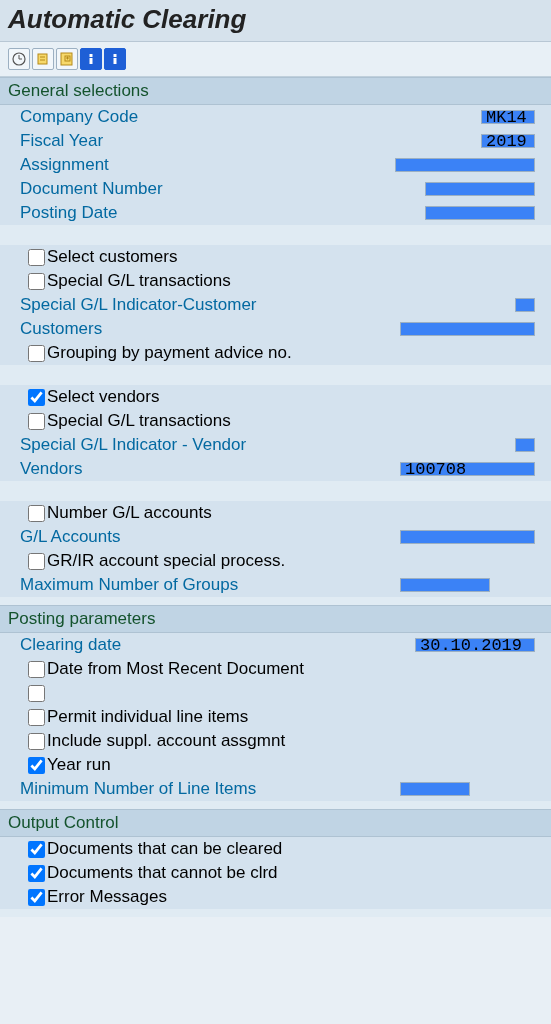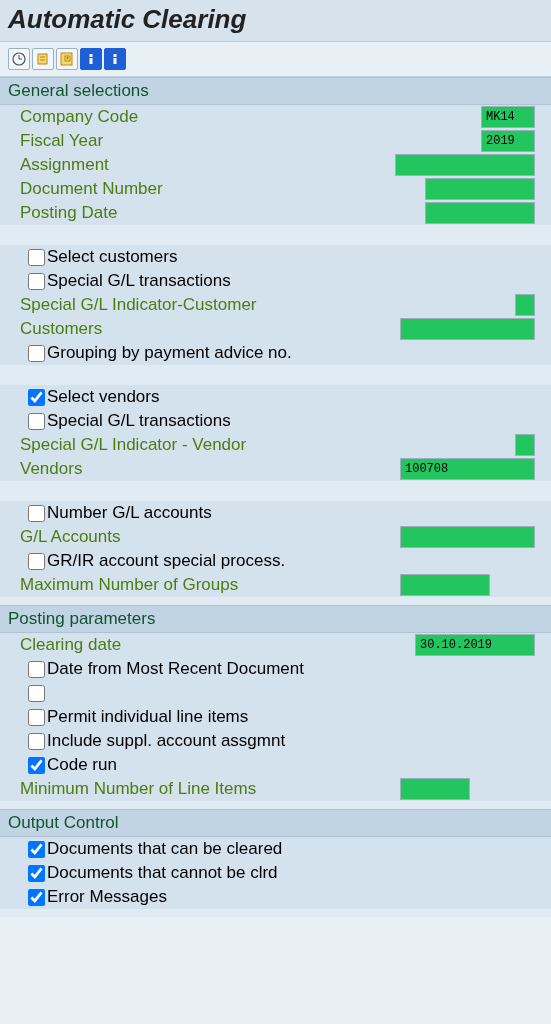--- a/index.html
+++ b/index.html
@@ -61,40 +61,40 @@
     align-items: center;
     background: #e0ebf3;
     padding: 1px 8px 1px 20px;
     min-height: 24px;
   }
   .row.alt {
     background: #d4e2ee;
   }
   .row .label {
     flex: 0 0 300px;
-    color: #4d7c0f;
+    color: #0369a1;
   }
   .row.cbrow { padding-left: 28px; }
   .row.cbrow .label-only { display:flex; align-items:center;}
   .row.cbrow input[type=checkbox]{width:17px;height:17px;margin:0 2px 0 0;}
   .row .input-area {
     flex: 1;
     display: flex;
     justify-content: flex-end;
     align-items: center;
     padding-right: 8px;
     gap:4px;
   }
   input.txt {
     font-family: "Courier New", monospace;
-    font-size: 12px;
+    font-size: 17px;
     border: 1px solid #9cb0c2;
-    background: #22c55e;
+    background: #3b82f6;
     padding: 0 4px;
-    height: 22px;
+    height: 14px;
   }
   input.txt.w-sm { width: 54px; }
   input.txt.w-med { width: 110px; }
   input.txt.w-lg { width: 135px; }
   input.txt.w-tiny { width: 20px; }
   input.txt.w-assign{width:140px;}
   input.txt.w-num{width:90px;}
   .gap-row { height: 20px; }
 </style>
 </head>
@@ -288,21 +288,21 @@
   </div>
   <div class="row cbrow alt">
     <span class="label-only">
         <input type="checkbox" style="">
         <span>Include suppl. account assgmnt</span>
       </span>
   </div>
   <div class="row cbrow alt">
     <span class="label-only">
         <input type="checkbox" checked="" style="">
-        <span>Code run</span>
+        <span>Year run</span>
       </span>
   </div>
   <div class="row alt">
     <span class="label">Minimum Number of Line Items</span>
     <span class="input-area" style="justify-content:flex-start;padding-left:80px;">
         <input class="txt" style="width: 70px;">
       </span>
   </div>
 </div>
 

